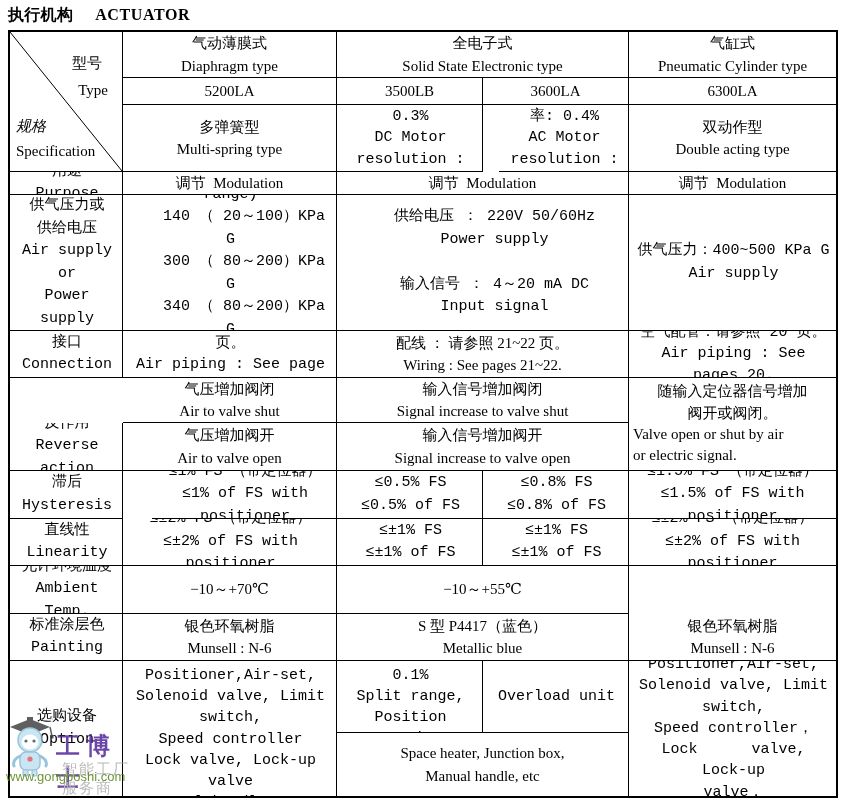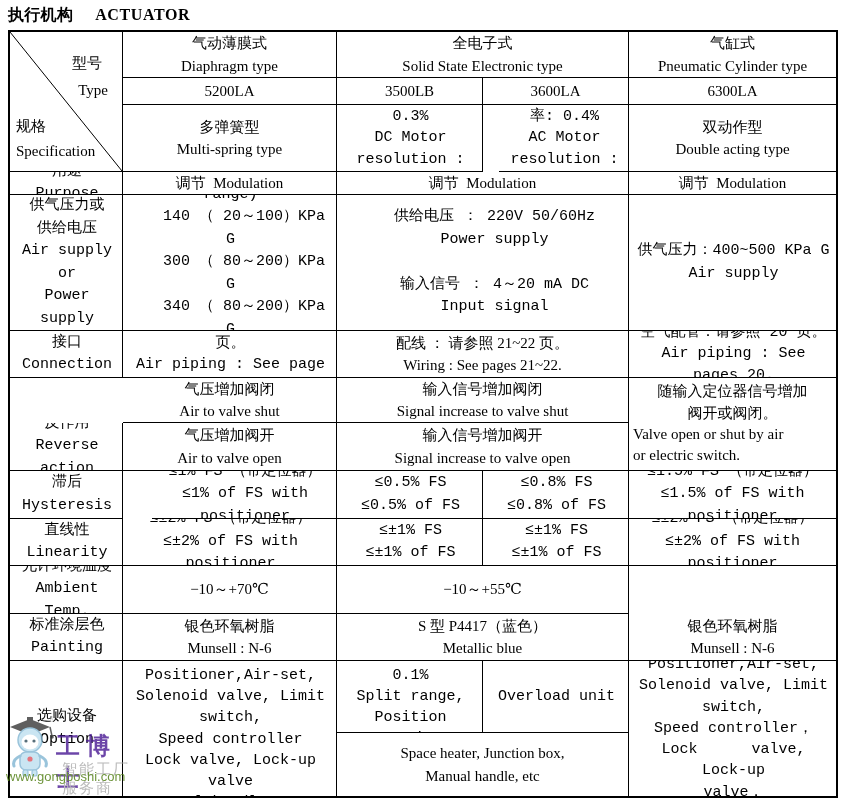--- a/index.html
+++ b/index.html
@@ -28,21 +28,21 @@
   .cell.left{text-align:center;padding-left:6px;font-family:Liberation Mono, monospace;}
   .cell.lastcol{border-right:none;}
   .cell.lastrow{border-bottom:none;}
   .cell.indent{padding-left:28px;}
   .cell.tight{line-height:1.42;}
   
   .corner{position:relative;padding:0;}
   .corner svg{position:absolute;inset:0;width:100%;height:100%;}
   .corner .t-zh{position:absolute;right:20px;top:20px;font-size:15px;}
   .corner .t-en{position:absolute;right:14px;top:47px;font-size:15px;}
-  .corner .s-zh{position:absolute;left:6px;top:83px;font-size:15px;}
+  .corner .s-zh{position:absolute;left:6px;top:83px;font-size:15px;font-style:italic;}
   .corner .s-en{position:absolute;left:6px;top:108px;font-size:15px;}
   
   .watermark{position:absolute;left:4px;top:712px;width:140px;height:88px;opacity:.82;pointer-events:none;}
   .wm-robot{position:absolute;left:2px;top:4px;}
   .wm-name{position:absolute;left:52px;top:18px;font-size:24px;font-weight:bold;color:#4c1d95;letter-spacing:6px;font-family:"Liberation Serif","DejaVu Serif",serif;}
   .wm-reg{position:absolute;left:44px;top:2px;font-size:9px;color:#b5b5b5;}
   .wm-slogan{position:absolute;left:58px;top:48px;font-size:15px;color:#adadad;letter-spacing:2px;font-family:"Liberation Sans","DejaVu Sans",sans-serif;}
   .wm-url{position:absolute;left:2px;top:57px;font-size:13px;color:#4d7c0f;font-family:"Liberation Sans","DejaVu Sans",sans-serif;}
 </style>
 </head>
@@ -119,21 +119,21 @@
     <div class="cell left lastcol tight" style="grid-column:5/6;grid-row:6;">空气配管：请参照 20 页。
 Air piping : See pages 20.</div>
 
     <div class="cell" style="grid-column:2/3;grid-row:7;">气压增加阀闭
 Air to valve shut</div>
     <div class="cell" style="grid-column:3/5;grid-row:7;">输入信号增加阀闭
 Signal increase to valve shut</div>
 
     <div class="cell lastcol tight" style="grid-column:5/6;grid-row:7/9;"><span>随输入定位器信号增加
 阀开或阀闭。</span><span style="text-align:left;display:block;">Valve open or shut by air
-or electric switch.</span></div>
+or electric signal.</span></div>
 
     <div class="cell left" style="grid-column:1/2;grid-row:8;">反作用
 Reverse action</div>
     <div class="cell" style="grid-column:3/5;grid-row:8;">输入信号增加阀开
 Signal increase to valve open</div>
     <div class="cell" style="grid-column:2/3;grid-row:8;">气压增加阀开
 Air to valve open</div>
 
     <div class="cell left" style="grid-column:1/2;grid-row:9;">滞后
 Hysteresis</div>

